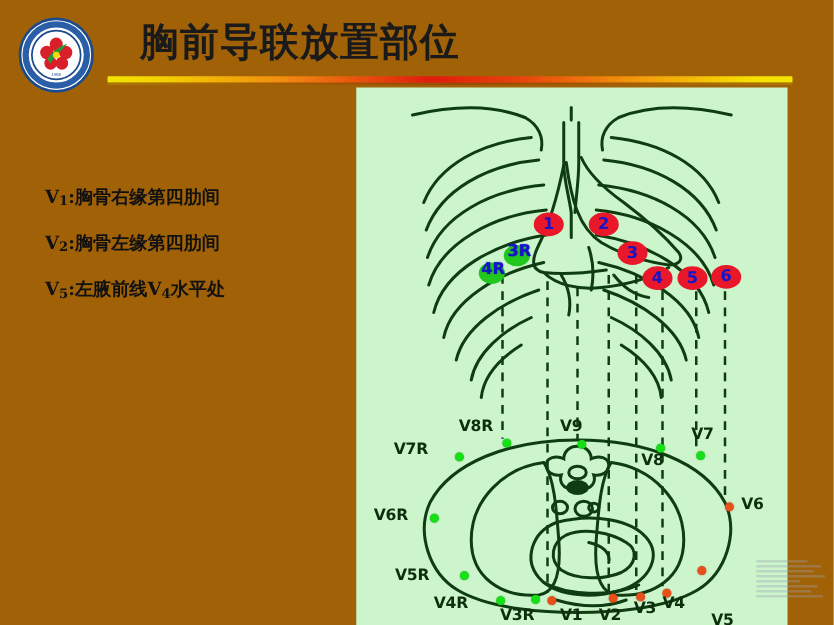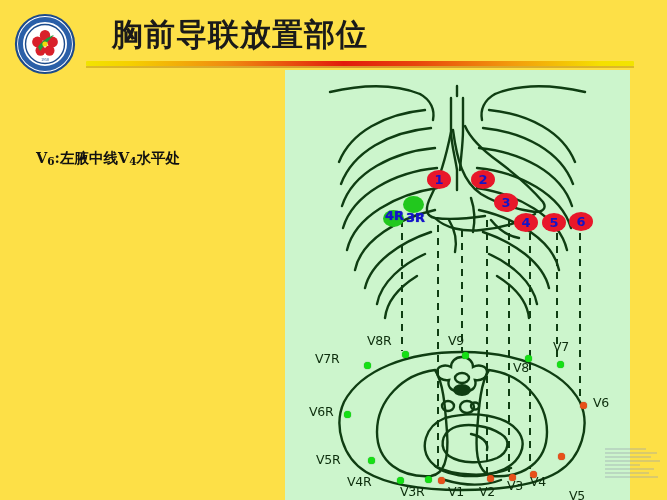--- a/index.html
+++ b/index.html
@@ -1,21 +1,21 @@
 <!DOCTYPE html>
 <html><head>
 <meta charset="utf-8">
 <style>
   html,body{margin:0;padding:0;}
   body{
     width:667px;height:500px;overflow:hidden;background:#ffffff;
     font-family:"Liberation Sans","DejaVu Sans",sans-serif;
     position:relative;
   }
-  .slide{position:absolute;left:0;top:0;width:667px;height:500px;background:#fde047;}
+  .slide{position:absolute;left:0;top:0;width:667px;height:500px;background:#a16207;}
 
   
   .logo{position:absolute;left:14px;top:13px;width:62px;height:62px;}
   .title{
     position:absolute;left:112px;top:10px;width:430px;height:48px;
     font-family:"DejaVu Serif","Liberation Serif",serif;
     font-size:31px;font-weight:700;color:#1a1a1a;letter-spacing:1px;
     line-height:48px;white-space:nowrap;
   }
   .rule{
@@ -57,21 +57,21 @@
     position:absolute;color:#1414c8;font-size:13px;font-weight:700;
     font-family:"DejaVu Sans","Liberation Sans",sans-serif;
     text-shadow:0 0 1px #1414c8;white-space:nowrap;
   }
 
   
   .dot{position:absolute;width:7px;height:7px;border-radius:50%;}
   .dot-green{background:#15e015;box-shadow:0 0 1px #0a8f0a;}
   .dot-orange{background:#e8501a;box-shadow:0 0 1px #a03010;}
   .vlab{
-    position:absolute;color:#0d2e0d;font-size:12.5px;font-weight:400;
+    position:absolute;color:#0d2e0d;font-size:12.5px;font-weight:700;
     font-family:"DejaVu Sans","Liberation Sans",sans-serif;
     white-space:nowrap;letter-spacing:-.2px;
   }
 
   .watermark{
     position:absolute;right:4px;bottom:2px;width:58px;height:52px;
     opacity:.35;
   }
   .wm-line{height:2px;background:#9aa3ae;margin:2px 0;}
 </style>
@@ -96,21 +96,23 @@
       <circle cx="31" cy="31" r="2.6" fill="#f5d90a"></circle>
       <text x="31" y="47.5" font-size="3.4" fill="#1c4b8c" text-anchor="middle" font-family="Liberation Sans, sans-serif">1958</text>
     </svg>
   </div>
 
   <div class="title">胸前导联放置部位</div>
   <div class="rule"></div>
   <div class="rule-shadow"></div>
 
   <div class="notes">
-    <div class="note"><span>V<sub>6</sub>:左腋中线V<sub>4</sub>水平处</span></div>
+    <div class="note"><span>V<sub>1</sub>:胸骨右缘第四肋间</span></div>
+    <div class="note"><span>V<sub>2</sub>:胸骨左缘第四肋间</span></div>
+    <div class="note"><span>V<sub>5</sub>:左腋前线V<sub>4</sub>水平处</span></div>
   </div>
 
   <div class="panel">
 
     <svg width="345" height="430" aria-hidden="true">
       <g fill="none" stroke="#0f3d12" stroke-width="2.4" stroke-linecap="round">
 
         <path d="M45 22 C80 14,110 14,135 24"></path>
         <path d="M300 22 C265 14,235 14,210 24"></path>
         <path d="M135 24 C146 30,150 40,148 50"></path>
@@ -208,21 +210,21 @@
       <span>4</span>
     </div>
     <div class="mk mk-red" style="left:257px;top:143px;">
       <span>5</span>
     </div>
     <div class="mk mk-red" style="left:284px;top:142px;">
       <span>6</span>
     </div>
 
     <div class="mk mk-green" style="left:118px;top:126px;width:21px;height:17px;"></div>
-    <div class="rlabel" style="left:121px;top:140px;">3R</div>
+    <div class="rlabel" style="left:121px;top:124px;">3R</div>
     <div class="mk mk-green" style="left:98px;top:140px;width:21px;height:17px;"></div>
     <div class="rlabel" style="left:100px;top:138px;">4R</div>
 
     <div class="dot dot-green" style="left:117px;top:281px;"></div>
     <div class="dot dot-green" style="left:177px;top:282px;"></div>
     <div class="dot dot-green" style="left:240px;top:285px;"></div>
     <div class="dot dot-green" style="left:272px;top:291px;"></div>
     <div class="dot dot-green" style="left:79px;top:292px;"></div>
     <div class="dot dot-green" style="left:59px;top:341px;"></div>
     <div class="dot dot-orange" style="left:295px;top:332px;"></div>
@@ -233,21 +235,21 @@
     <div class="dot dot-orange" style="left:153px;top:407px;"></div>
     <div class="dot dot-orange" style="left:202px;top:405px;"></div>
     <div class="dot dot-orange" style="left:224px;top:404px;"></div>
     <div class="dot dot-orange" style="left:245px;top:401px;"></div>
 
     <div class="vlab" style="left:82px;top:263px;">V8R</div>
     <div class="vlab" style="left:163px;top:263px;">V9</div>
     <div class="vlab" style="left:228px;top:290px;">V8</div>
     <div class="vlab" style="left:268px;top:269px;">V7</div>
     <div class="vlab" style="left:30px;top:281px;">V7R</div>
-    <div class="vlab" style="left:24px;top:334px;">V6R</div>
+    <div class="vlab" style="left:14px;top:334px;">V6R</div>
     <div class="vlab" style="left:308px;top:325px;">V6</div>
     <div class="vlab" style="left:31px;top:382px;">V5R</div>
     <div class="vlab" style="left:284px;top:390px;margin-top:28px;">V5</div>
     <div class="vlab" style="left:62px;top:404px;">V4R</div>
     <div class="vlab" style="left:115px;top:414px;">V3R</div>
     <div class="vlab" style="left:163px;top:414px;">V1</div>
     <div class="vlab" style="left:194px;top:414px;">V2</div>
     <div class="vlab" style="left:222px;top:408px;">V3</div>
     <div class="vlab" style="left:245px;top:404px;">V4</div>
   </div>

